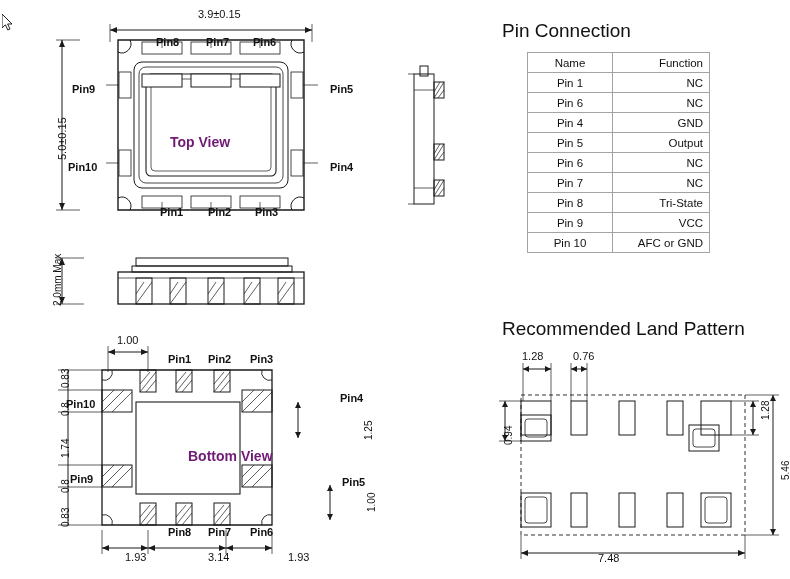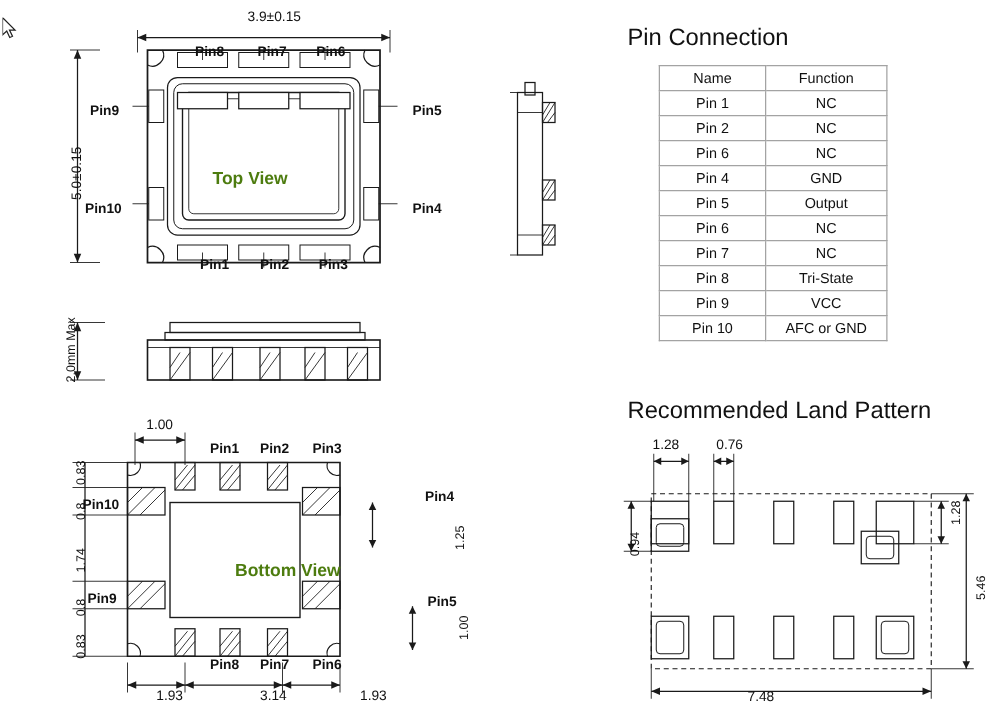--- a/index.html
+++ b/index.html
@@ -4,26 +4,26 @@
 <style>
   html,body{margin:0;padding:0;background:#ffffff;}
   body{width:790px;height:579px;position:relative;overflow:hidden;
        font-family:"Liberation Sans", sans-serif;color:#111;}
   .stage{position:absolute;left:0;top:0;width:790px;height:579px;}
   .abs{position:absolute;}
   .lbl{position:absolute;font-size:11px;font-weight:bold;color:#111;white-space:nowrap;}
   .dim{position:absolute;font-size:11px;color:#111;white-space:nowrap;}
   .vert{transform:rotate(-90deg);transform-origin:left top;}
   .title{position:absolute;font-size:19px;color:#111;white-space:nowrap;text-align:center;}
-  .viewname{position:absolute;font-size:14px;font-weight:bold;color:#4d7c0f;white-space:nowrap;}
+  .viewname{position:absolute;font-size:14px;font-weight:bold;color:#701a75;white-space:nowrap;}
   table.pin{position:absolute;border-collapse:collapse;}
   table.pin td{border:1px solid #a3a3a3;font-size:11.5px;text-align:center;
                padding:2px 6px;height:15px;color:#111;}
   table.pin td.name{width:72px;}
-  table.pin td.func{width:84px;}
+  table.pin td.func{width:84px;text-align:right;}
   .cursor{position:absolute;width:12px;height:18px;}
   svg{display:block;}
 </style>
 </head>
 <body>
 
 <div class="stage">
 
   <svg class="cursor" style="left:2px;top:14px;" viewBox="0 0 12 18">
     <polygon points="0,0 0,14 3.4,10.8 5.8,16 8,15 5.6,10 10,10" fill="#ffffff" stroke="#222" stroke-width="1"></polygon>
@@ -303,24 +303,20 @@
     <tbody id="pin-table-body">
         <tr>
           <td class="name">Name</td>
           <td class="func">Function</td>
         </tr>
         <tr>
           <td class="name">Pin 1</td>
           <td class="func">NC</td>
         </tr>
         <tr>
-          <td class="name">Pin 2</td>
-          <td class="func">NC</td>
-        </tr>
-        <tr>
           <td class="name">Pin 6</td>
           <td class="func">NC</td>
         </tr>
         <tr>
           <td class="name">Pin 4</td>
           <td class="func">GND</td>
         </tr>
         <tr>
           <td class="name">Pin 5</td>
           <td class="func">Output</td>

